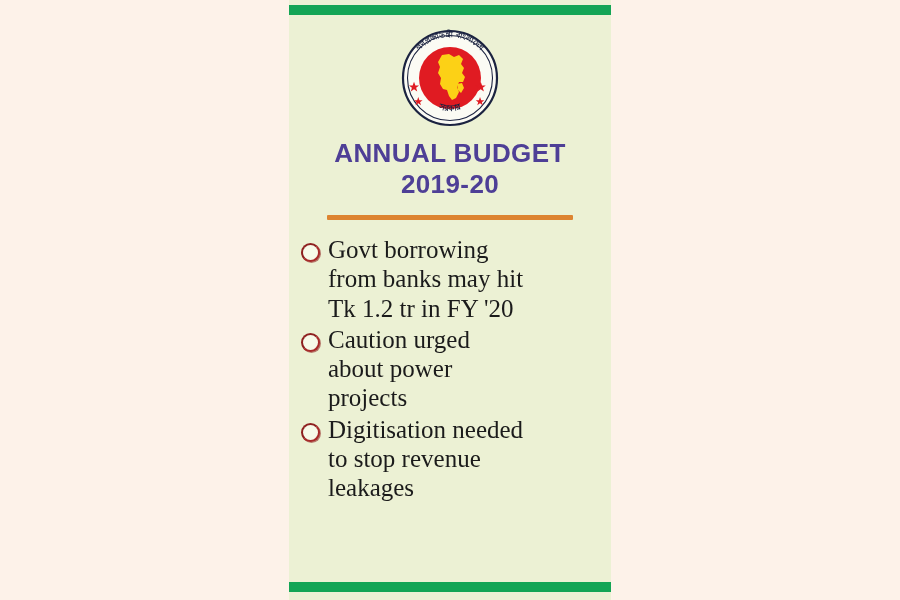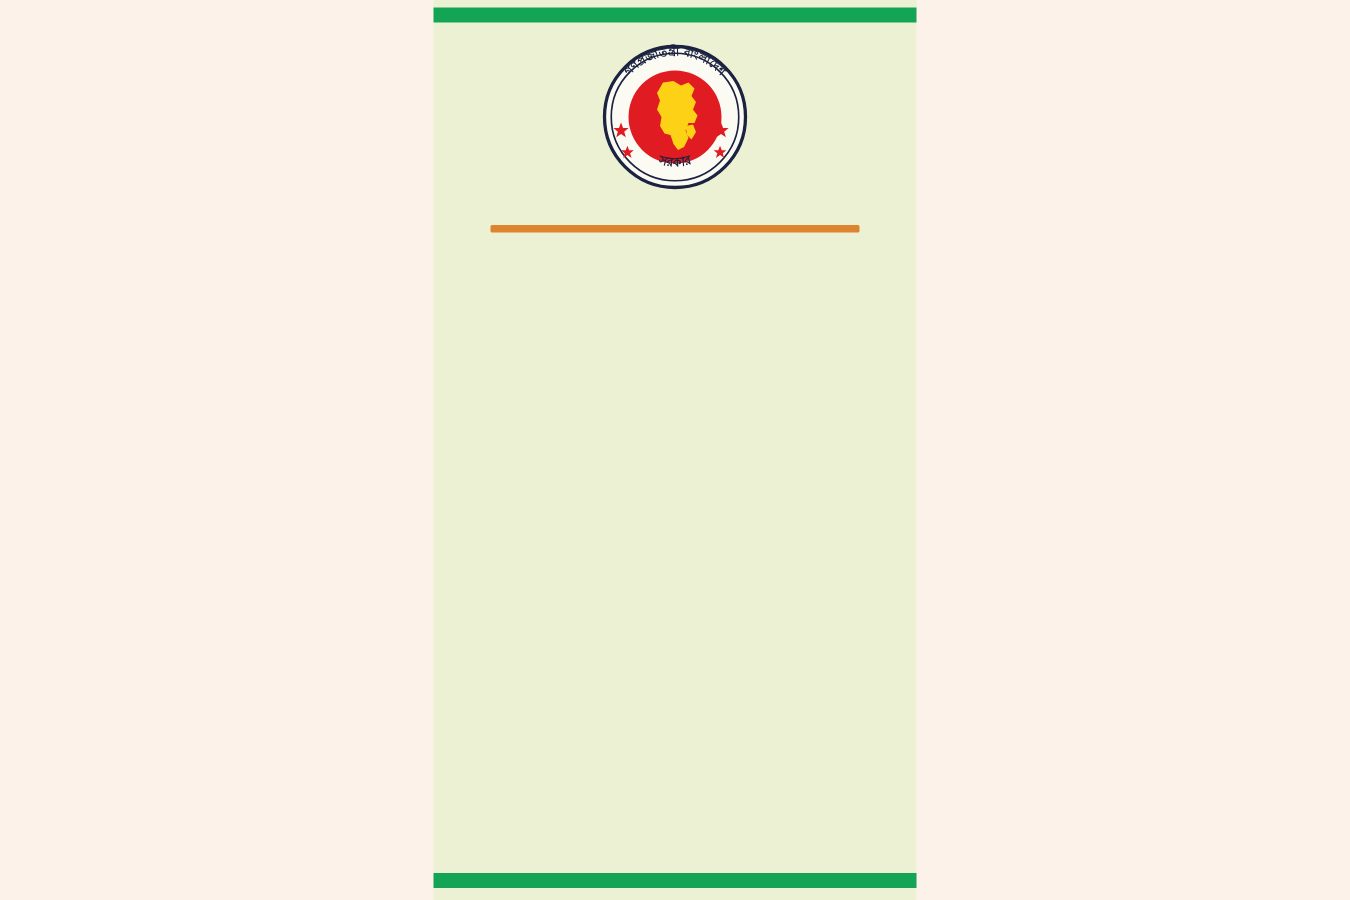--- a/index.html
+++ b/index.html
@@ -160,22 +160,46 @@
             <polygon points="16.5,62 18,66 22,66 18.8,68.6 20,72.6 16.5,70.2 13,72.6 14.2,68.6 11,66 15,66" transform="translate(2,-2) scale(0.92) translate(2,4)"></polygon>
             <polygon points="22.5,75 23.7,78.2 27,78.2 24.4,80.3 25.4,83.6 22.5,81.6 19.6,83.6 20.6,80.3 18,78.2 21.3,78.2" transform="scale(0.95) translate(2,3)"></polygon>
           </g>
           <g fill="#e01b22">
             <polygon points="93.5,62 95,66 99,66 95.8,68.6 97,72.6 93.5,70.2 90,72.6 91.2,68.6 88,66 92,66" transform="translate(-4,-2) scale(0.92) translate(4,4)"></polygon>
             <polygon points="87.5,75 88.7,78.2 92,78.2 89.4,80.3 90.4,83.6 87.5,81.6 84.6,83.6 85.6,80.3 83,78.2 86.3,78.2" transform="scale(0.95) translate(2,3)"></polygon>
           </g>
         </svg>
       </div>
 
+      <div id="title-block">
+        <span id="title-line-1" class="title-line">ANNUAL BUDGET</span>
+        <span id="title-line-2" class="title-line">2019-20</span>
+      </div>
 
       <div id="divider-orange"></div>
 
+      <ul id="headline-list">
+        <li class="headline-item">
+          <span class="bullet-ring"></span>
+          <span class="headline-text">Govt borrowing
+from banks may hit
+Tk 1.2 tr in FY '20</span>
+        </li>
+        <li class="headline-item">
+          <span class="bullet-ring"></span>
+          <span class="headline-text">Caution urged
+about power
+projects</span>
+        </li>
+        <li class="headline-item">
+          <span class="bullet-ring"></span>
+          <span class="headline-text">Digitisation needed
+to stop revenue
+leakages</span>
+        </li>
+      </ul>
 
     </div>
 
     <div id="rule-green-bottom" class="rule-green"></div>
 
   </div>
 </div>
 
 </body></html>

